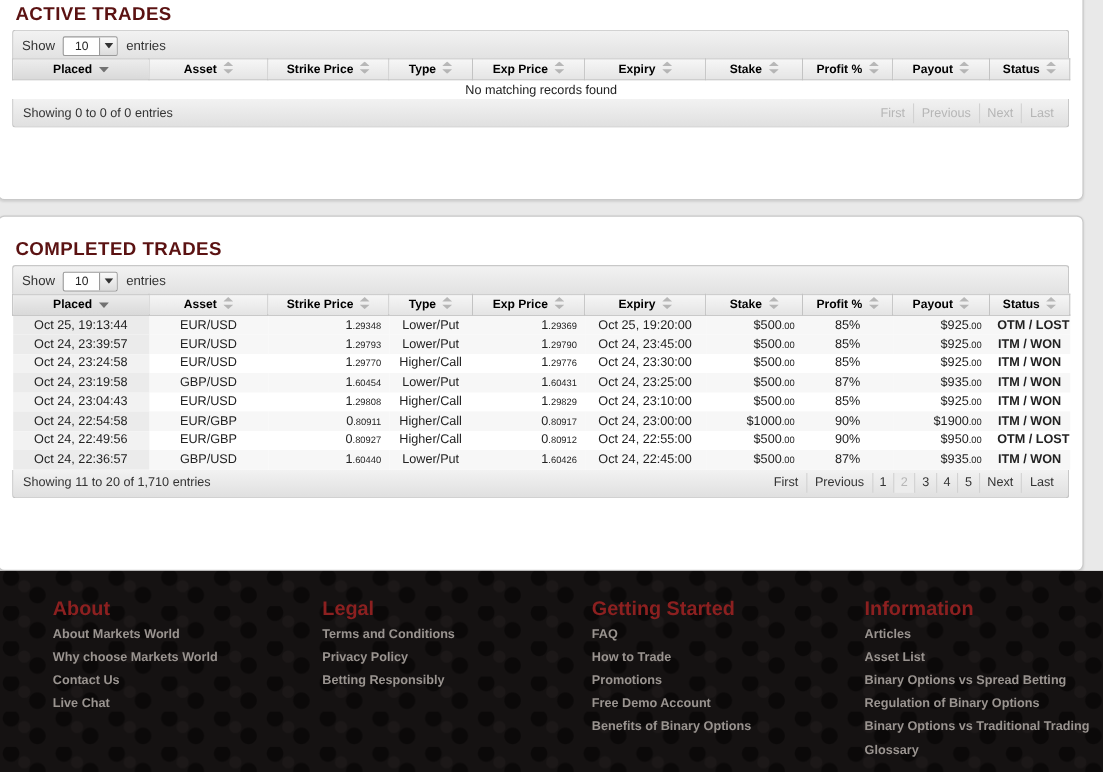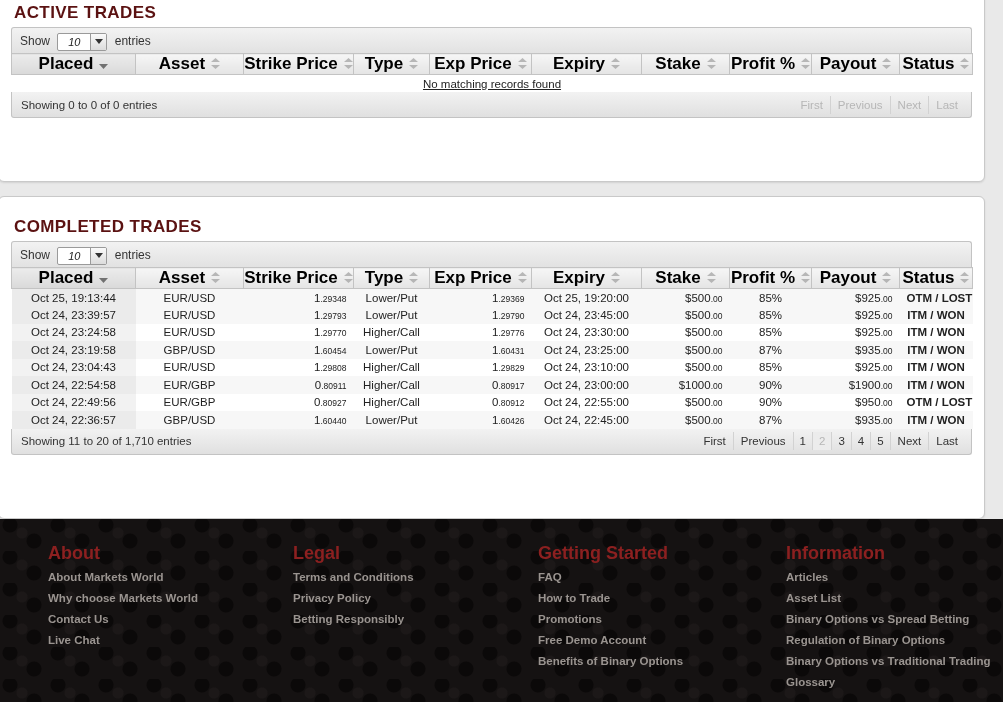--- a/index.html
+++ b/index.html
@@ -53,21 +53,20 @@
   .dt-top .lengthbox {
     display: inline-flex;
     align-items: center;
     vertical-align: middle;
     margin: 0 4px;
     height: 18px;
     border: 1px solid #9a9a9a;
     background: #fff;
     border-radius: 2px;
     overflow: hidden;
-    font-style: italic;
   }
   .dt-top .lengthbox .val {
     width: 32px; text-align: center;
     font-size: 11px; color: #222;
     line-height: 16px;
   }
   .dt-top .lengthbox .arrowbtn {
     width: 16px; height: 16px;
     background: linear-gradient(to bottom, #fafafa, #dcdcdc);
     border-left: 1px solid #9a9a9a;
@@ -79,21 +78,21 @@
     width: 961px;
     border-collapse: collapse;
     font-size: 11.5px;
     table-layout: fixed;
   }
   table.trades thead th {
     background: linear-gradient(to bottom, #f6f6f6 0%, #e4e4e4 100%);
     border: 1px solid #c3c3c3;
     border-top: 1px solid #c3c3c3;
     height: 19px;
-    font-size: 17px;
+    font-size: 11px;
     font-weight: bold;
     color: #000;
     padding: 0 6px;
     text-align: center;
     white-space: nowrap;
     position: relative;
   }
   table.trades thead th.sorted {
     background: linear-gradient(to bottom, #ececec 0%, #d9d9d9 100%);
   }
@@ -127,21 +126,20 @@
   .frac { font-size: 8.5px; }
   .won  { color: #0a8a0a; }
   .lost { color: #cc0000; }
 
   .empty-row td {
     text-align: center !important;
     background: #ffffff !important;
     height: 18px;
     color: #222;
     font-size: 11.5px;
-    text-decoration: underline;
   }
 
   .dt-bottom {
     background: linear-gradient(to bottom, #f2f2f2 0%, #e0e0e0 100%);
     border: 1px solid #c3c3c3;
     border-top: none;
     border-radius: 0 0 3px 3px;
     height: 26px;
     padding: 0 6px;
     display: flex;

